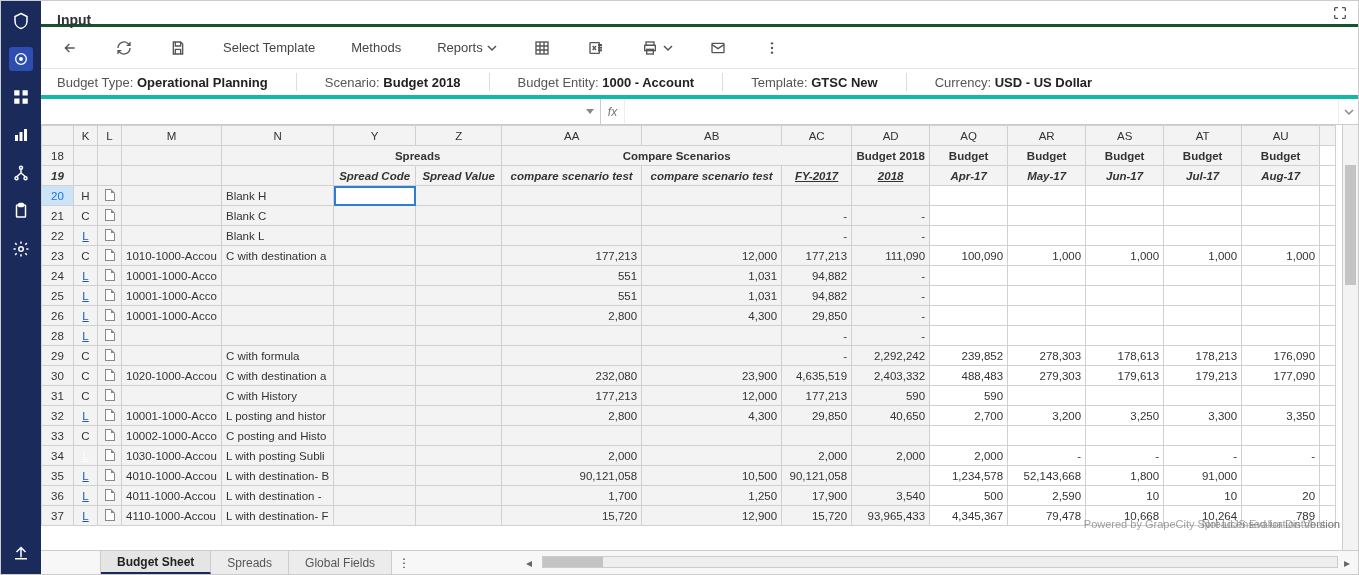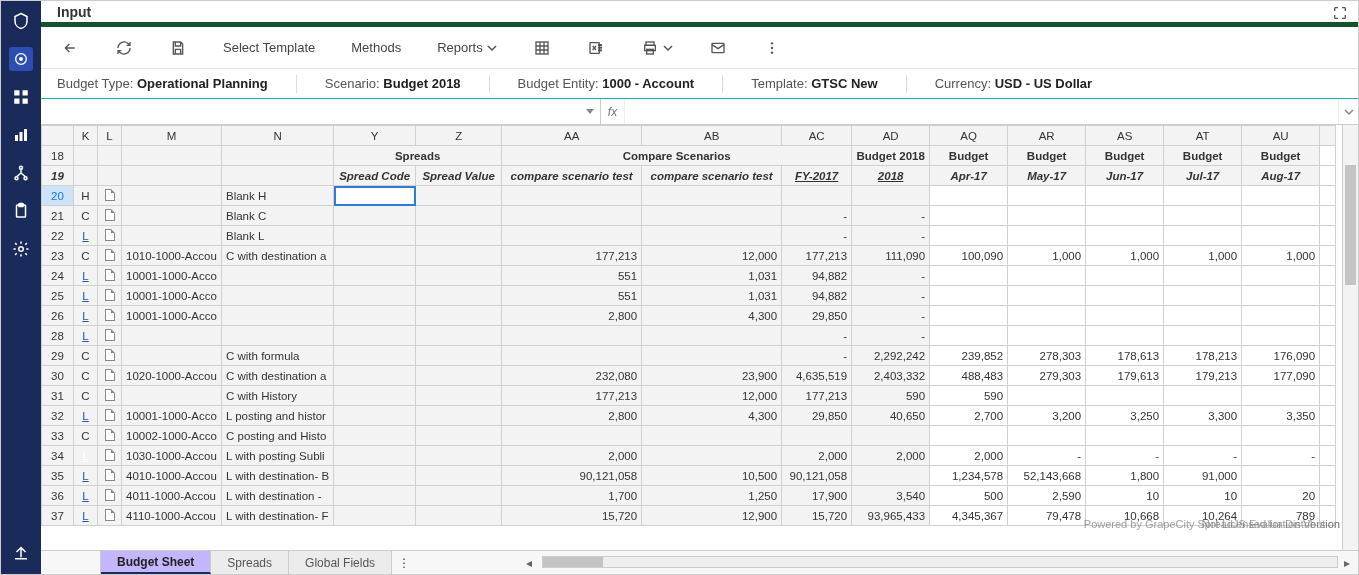--- a/index.html
+++ b/index.html
@@ -2,27 +2,27 @@
 <html><head>
 <meta charset="utf-8">
 <style>
 * { box-sizing: border-box; margin: 0; padding: 0; }
 body { font-family: "Segoe UI", Arial, sans-serif; font-size: 12px; color: #333; background: #fff; overflow: hidden; }
 .app { display: flex; width: 1359px; height: 575px; position: relative; border: 1px solid #ccc;}
 .sidebar { width: 40px; background: #1a2a5a; display: flex; flex-direction: column; align-items: center; padding-top: 8px; gap: 14px; }
 .sidebar .side-icon { width: 24px; height: 24px; display: flex; align-items: center; justify-content: center; color: #fff; cursor: pointer; }
 .sidebar .spacer { flex: 1; }
 .main { flex: 1; display: flex; flex-direction: column; min-width: 0; }
-.titlebar { height: 26px; display: flex; align-items: center; padding: 0 10px; border-bottom: 5px solid #14532d; font-size: 14px; font-weight: 600; color: #333; position: relative;}
+.titlebar { height: 26px; display: flex; padding: 11px 10px; border-bottom: 3px solid #14532d; font-size: 14px; font-weight: 600; color: #333; position: relative;}
 .titlebar .title { padding-left: 6px;}
 .titlebar .expand { position: absolute; right: 10px; top: 4px; cursor: pointer; color: #555;}
 .toolbar { height: 42px; display: flex; align-items: center; gap: 36px; padding: 0 20px; border-bottom: 1px solid #e5e5e5; color: #444; }
 .toolbar .tb-item { display: flex; align-items: center; gap: 4px; cursor: pointer; font-size: 13px; }
 .toolbar .tb-icon { width: 18px; height: 18px; display: flex; align-items: center; justify-content: center; }
-.contextbar { height: 30px; display: flex; align-items: center; padding: 0 16px; gap: 28px; border-bottom: 1px solid #14b8a6; font-size: 13px; }
+.contextbar { height: 30px; display: flex; align-items: center; padding: 0 16px; gap: 28px; border-bottom: 4px solid #14b8a6; font-size: 13px; }
 .contextbar .ctx { color: #555; }
 .contextbar .ctx b { font-weight: 600; color: #222; }
 .contextbar .sep { width: 1px; height: 18px; background: #ddd; }
 .formulabar { height: 26px; display: flex; align-items: stretch; border-bottom: 1px solid #ccc; }
 .formulabar .namebox { width: 560px; border-right: 1px solid #ccc; display: flex; align-items: center; justify-content: flex-end; padding-right: 6px; color: #888; position: relative;}
 .formulabar .namebox::after { content: ""; border-left: 4px solid transparent; border-right: 4px solid transparent; border-top: 5px solid #888; margin-left: 6px;}
 .formulabar .fx { width: 24px; display: flex; align-items: center; justify-content: center; font-style: italic; color: #777; border-right: 1px solid #eee; }
 .formulabar .input { flex: 1; padding: 0 6px; display: flex; align-items: center;}
 .formulabar .dd { width: 20px; display:flex; align-items:center; justify-content:center; color:#888; border-left:1px solid #eee;}
 .grid-wrap { flex: 1; position: relative; overflow: hidden; background: #fff; }
@@ -39,21 +39,21 @@
 table.grid td.right { text-align: right; }
 table.grid td.grey { background: #f3f3f3; }
 table.grid td.active-cell { outline: 2px solid #2d7dd2; outline-offset: -2px; background: #fff;}
 .col-K { width: 24px; } .col-L { width: 24px; } .col-M { width: 100px; } .col-N { width: 110px; }
 .col-Y { width: 82px; } .col-Z { width: 86px; } .col-AA { width: 140px; } .col-AB { width: 140px; }
 .col-AC { width: 70px; } .col-AD { width: 78px; } .col-AQ { width: 78px; } .col-AR { width: 78px; }
 .col-AS { width: 78px; } .col-AT { width: 78px; } .col-AU { width: 78px; } .col-row { width: 32px; }
 .tabs { height: 24px; display: flex; align-items: stretch; border-top: 1px solid #ccc; background: #f7f7f7; font-size: 12px; }
 .tabs .tab-nav { width: 60px; border-right: 1px solid #ccc; }
 .tabs .tab { padding: 0 16px; display: flex; align-items: center; border-right: 1px solid #ccc; cursor: pointer; color: #555; background: #ececec; }
-.tabs .tab.active { background: #c4b5fd; font-weight: 600; color: #222; border-bottom: 2px solid #1a2a5a; }
+.tabs .tab.active { background: #e5e5e5; font-weight: 600; color: #222; border-bottom: 2px solid #1a2a5a; }
 .tabs .scroll-area { flex: 1; display: flex; align-items: center; justify-content: center; gap: 6px; position: relative; }
 .tabs .scroll-area .hbar { position: absolute; left: 150px; right: 20px; top: 5px; height: 12px; background: #eee; border: 1px solid #ccc;}
 .tabs .scroll-area .hbar .thumb { position:absolute; left: 0; width: 60px; top:0; bottom:0; background:#c4c4c4;}
 .tabs .scroll-area .arrow { width:14px; text-align:center; color:#666; cursor:pointer;}
 .vscroll { position: absolute; right: 0; top: 0; bottom: 0; width: 16px; background: #f3f3f3; border-left: 1px solid #ccc;}
 .vscroll .vthumb { position:absolute; top: 40px; height: 120px; left:2px; right:2px; background:#c4c4c4;}
 .watermark1 { position: absolute; right: 18px; bottom: 20px; font-size: 11px; color: rgba(120,120,120,0.7); pointer-events:none; z-index:5;}
 .watermark2 { position: absolute; right: 18px; bottom: 20px; font-size: 11px; color: rgba(120,120,120,0.7); pointer-events:none; z-index:5;}
 .doc-icon { display:inline-block; width:10px; height:12px; border:1px solid #888; position:relative; background:#fff; }
 .doc-icon::after { content:""; position:absolute; right:-1px; top:-1px; border-top:4px solid #f3f3f3; border-left:4px solid #888;}

